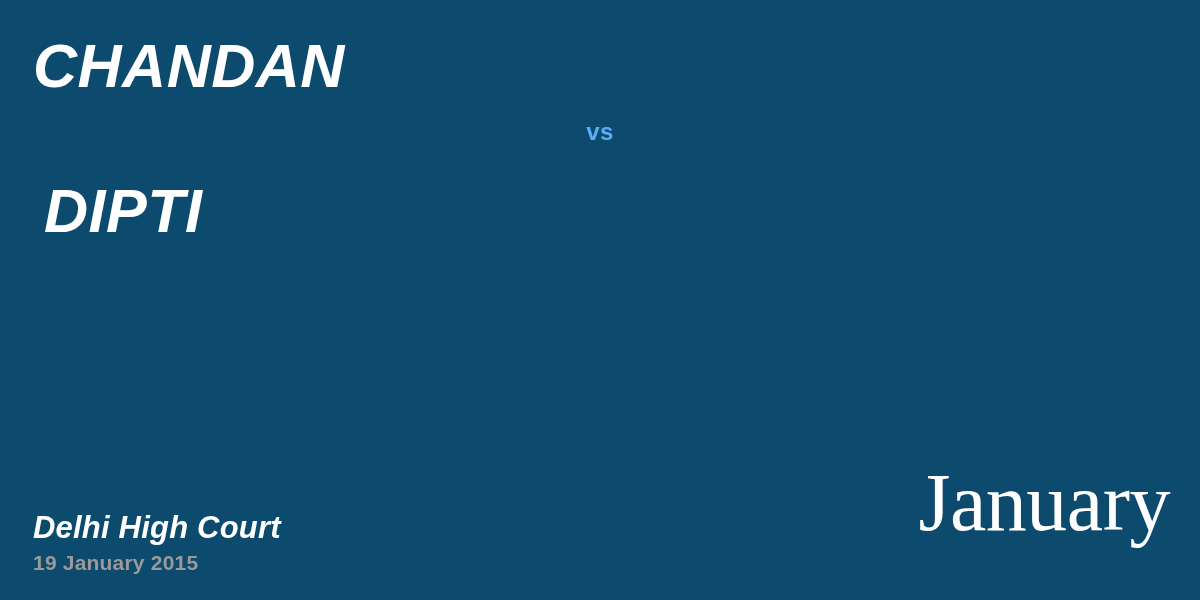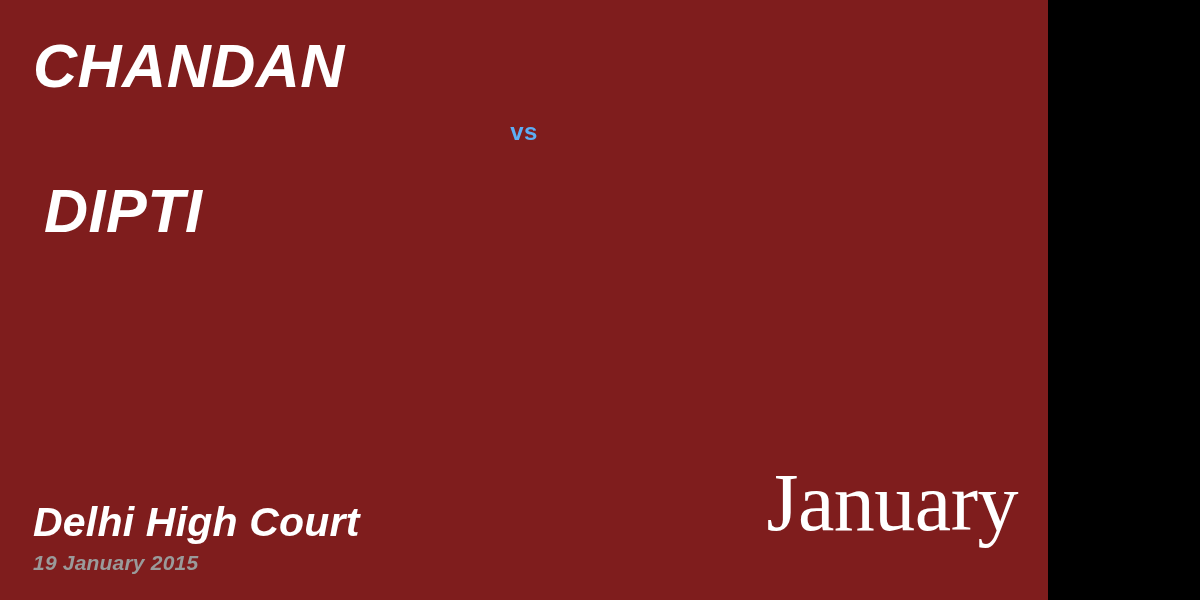--- a/index.html
+++ b/index.html
@@ -4,23 +4,23 @@
 <title>Case Title Card</title>
 <style>
   html, body {
     margin: 0;
     padding: 0;
     background: #000000;
   }
 
   #card {
     position: relative;
-    width: 1048px;
+    width: 1200px;
     height: 600px;
-    background: #7f1d1d;
+    background: #0c4a6e;
     overflow: hidden;
     font-family: "Liberation Sans", sans-serif;
     -webkit-font-smoothing: antialiased;
   }
 
   
   .party-name {
     position: absolute;
     font-family: "Liberation Sans", sans-serif;
     font-weight: 700;
@@ -62,33 +62,32 @@
   #footer-meta {
     position: absolute;
     left: 33px;
     bottom: 26px;
   }
 
   #court-name {
     font-family: "Liberation Sans", sans-serif;
     font-weight: 700;
     font-style: italic;
-    font-size: 41px;
+    font-size: 31px;
     line-height: 1.12;
     letter-spacing: 0.2px;
     color: #ffffff;
     white-space: nowrap;
     margin-top: 46px;
   }
 
   #judgment-date {
     margin-top: 5px;
     font-family: "Liberation Sans", sans-serif;
     font-weight: 700;
-    font-style: italic;
     font-size: 21px;
     line-height: 1.1;
     letter-spacing: 0.2px;
     color: #9a9a9a;
     white-space: nowrap;
   }
 
   
   #brand-logo {
     position: absolute;

